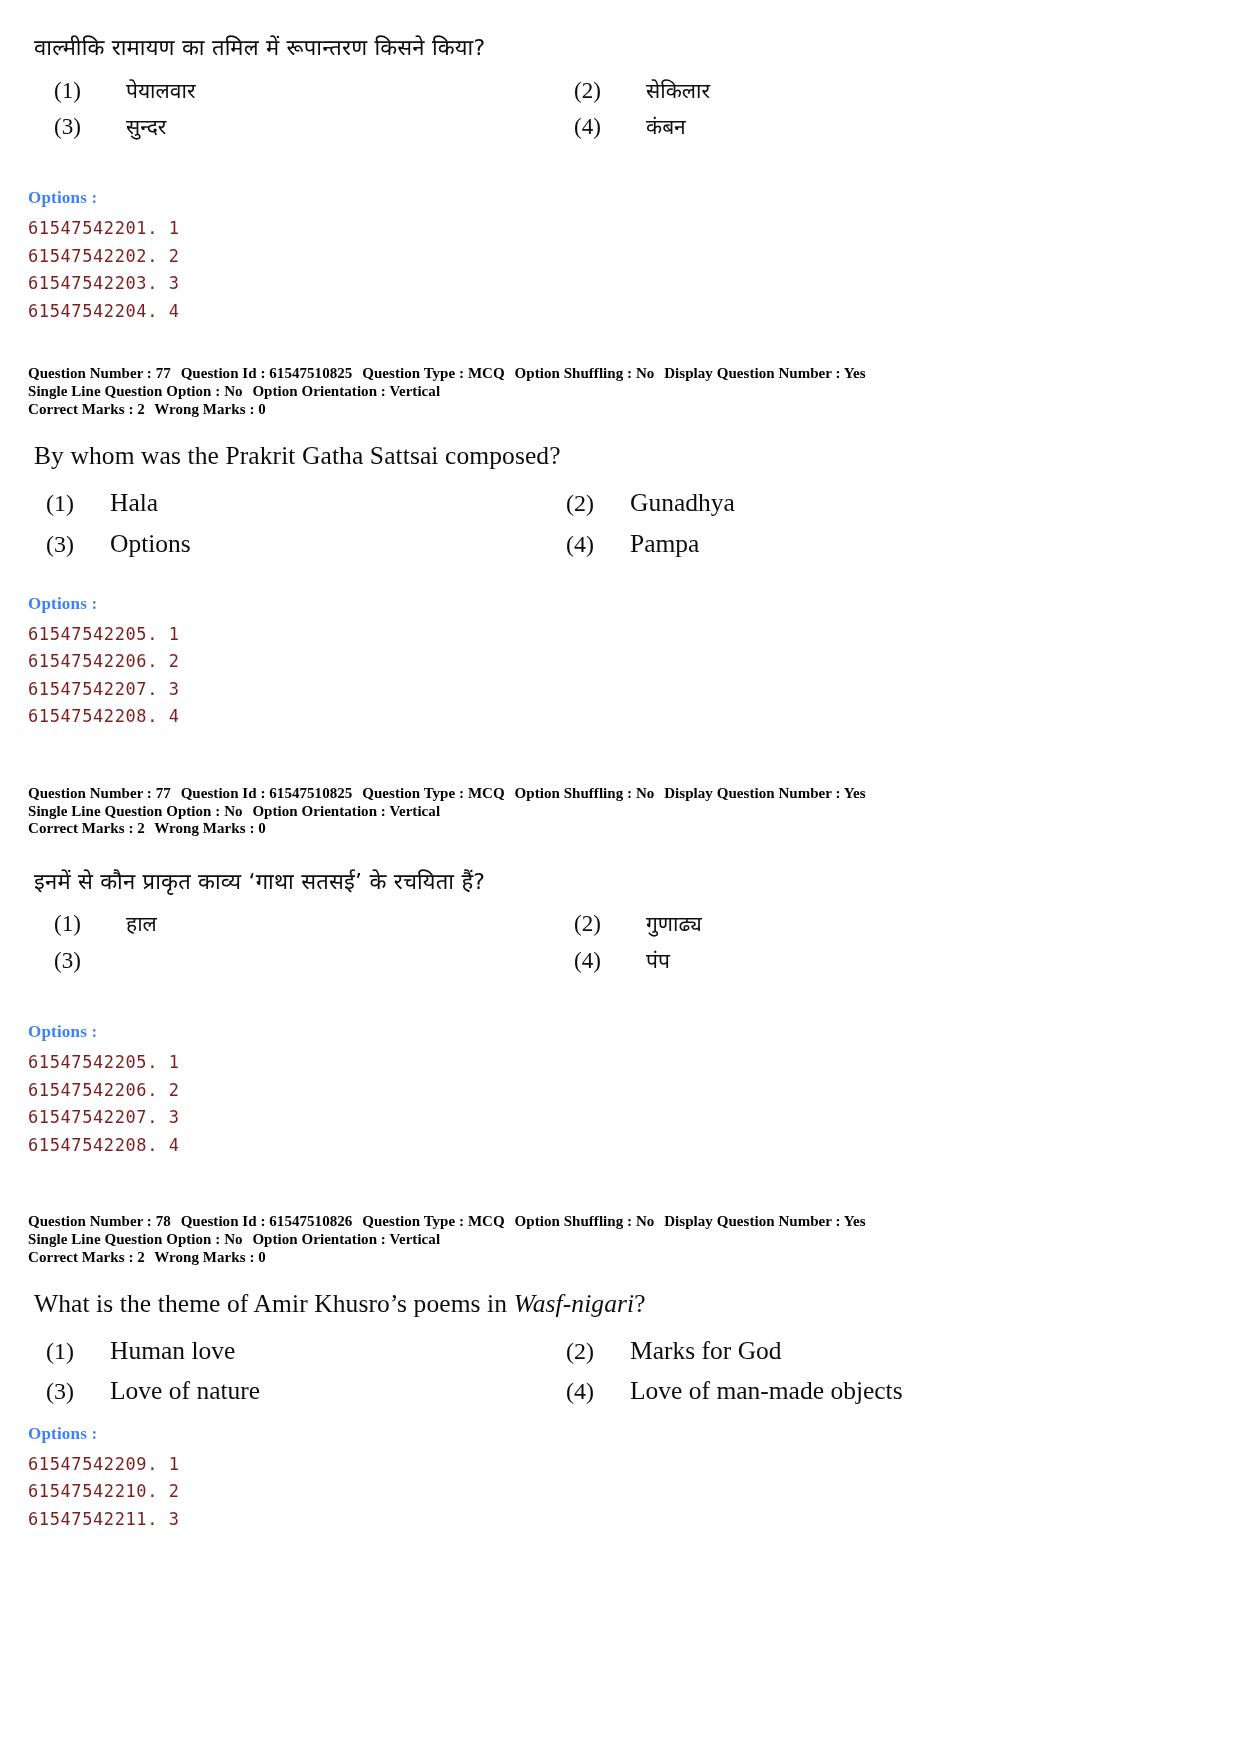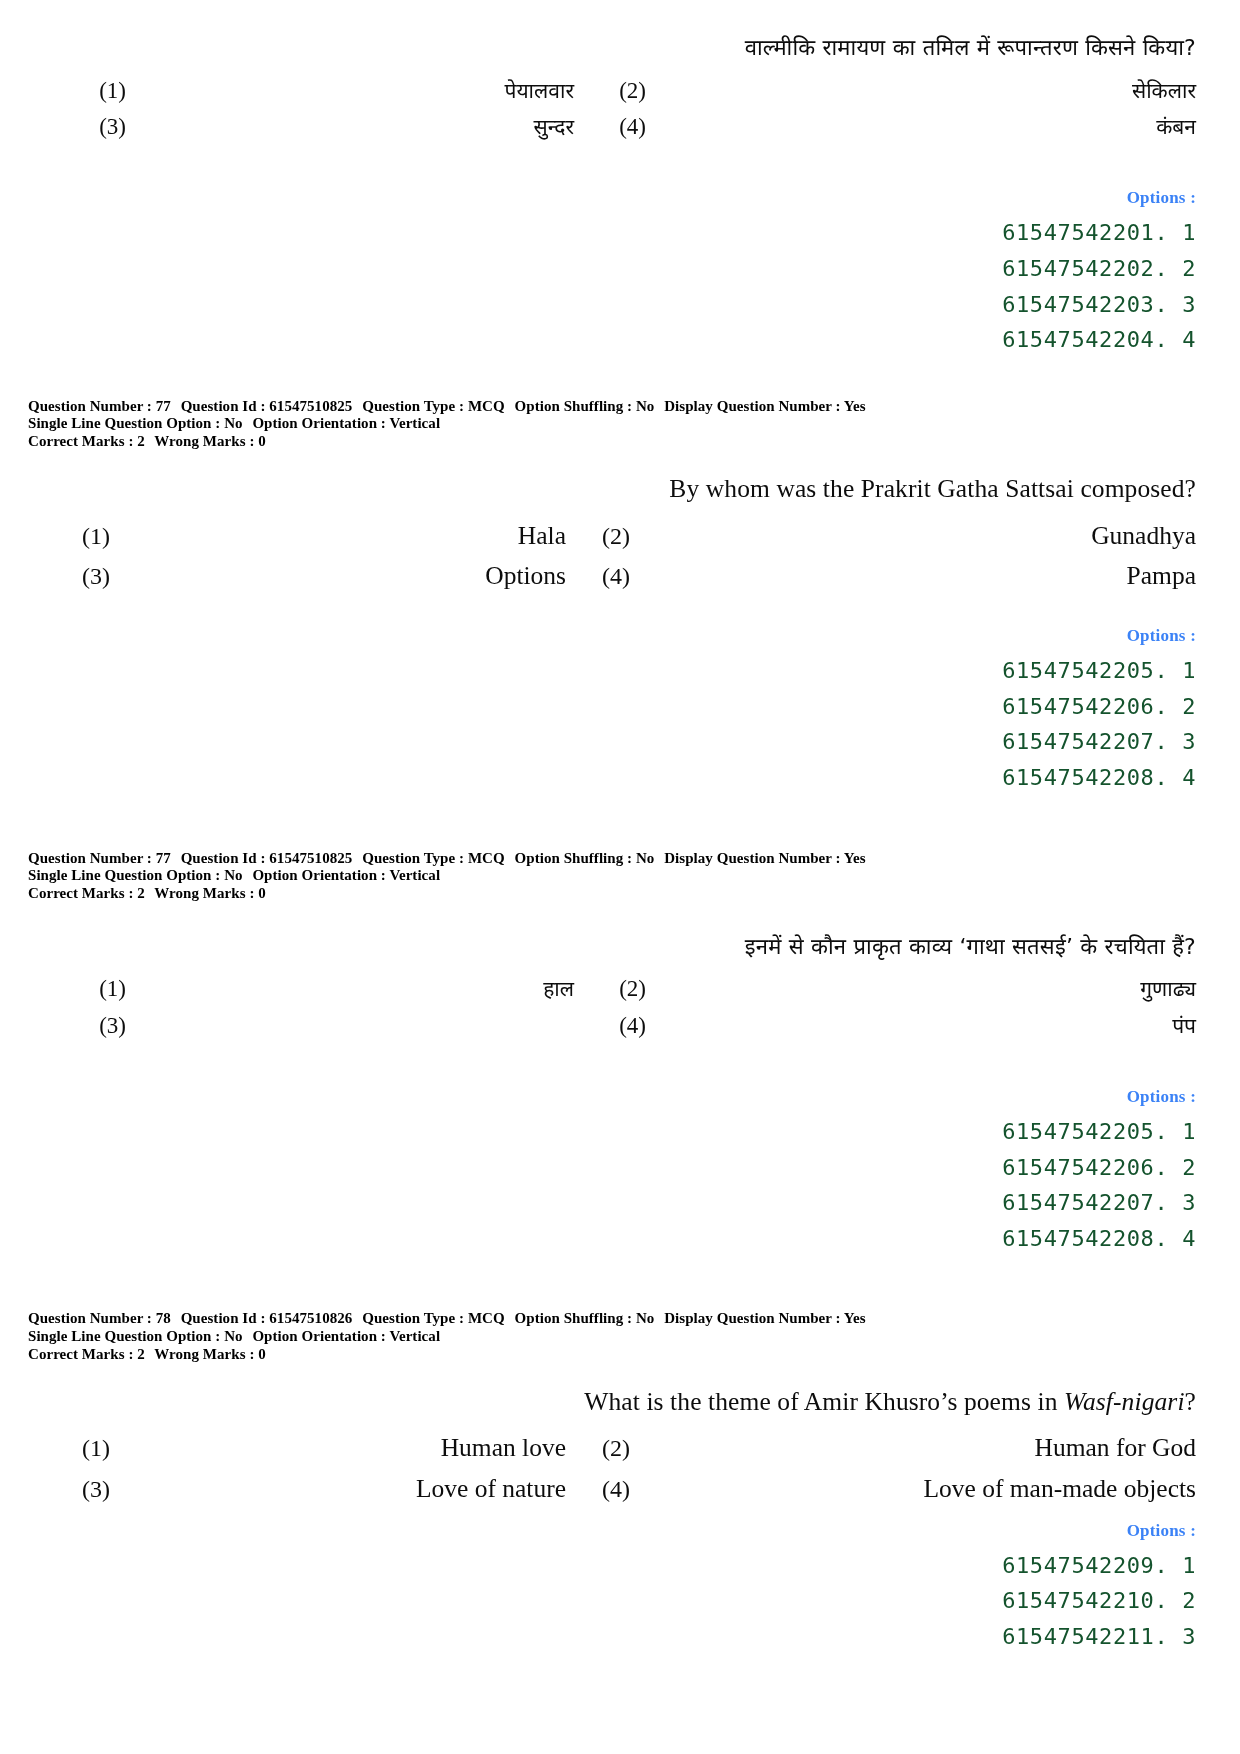--- a/index.html
+++ b/index.html
@@ -19,21 +19,20 @@
     position: relative;
     width: 1240px;
     min-height: 1754px;
     box-sizing: border-box;
     padding: 34px 44px 20px 28px;
   }
 
   
   .qblock {
     position: relative;
-    text-align: right;
   }
 
   .qtext {
     font-family: "Liberation Serif", "DejaVu Serif", serif;
     font-size: 25.5px;
     line-height: 1.25;
     color: #0d0d0d;
     margin: 0 0 14px 0;
     padding-left: 6px;
     letter-spacing: 0.1px;
@@ -91,23 +90,23 @@
   .options-head {
     font-family: "Liberation Serif", "DejaVu Serif", serif;
     font-weight: bold;
     font-size: 17px;
     color: #3b82f6;
     margin: 0 0 7px 0;
     letter-spacing: 0.2px;
   }
   .options-list {
     font-family: "DejaVu Sans Mono", "Liberation Mono", monospace;
-    font-size: 22px;
+    font-size: 17px;
     line-height: 1.62;
-    color: #14532d;
+    color: #7f1d1d;
     letter-spacing: 0.6px;
   }
   .options-list div {
     white-space: pre;
   }
 
   
   .meta {
     font-family: "Liberation Serif", "DejaVu Serif", serif;
     font-weight: bold;
@@ -330,21 +329,21 @@
   <div class="qblock">
     <p class="qtext"><span>What is the theme of Amir Khusro’s poems in </span><span class="ital">Wasf-nigari</span><span>?</span></p>
 
     <div class="opt-grid">
       <div class="opt-cell">
         <span class="opt-num">(1)</span>
         <span class="opt-lbl">Human love</span>
       </div>
       <div class="opt-cell">
         <span class="opt-num">(2)</span>
-        <span class="opt-lbl">Human for God</span>
+        <span class="opt-lbl">Marks for God</span>
       </div>
       <div class="opt-cell">
         <span class="opt-num">(3)</span>
         <span class="opt-lbl">Love of nature</span>
       </div>
       <div class="opt-cell">
         <span class="opt-num">(4)</span>
         <span class="opt-lbl">Love of man-made objects</span>
       </div>
     </div>

